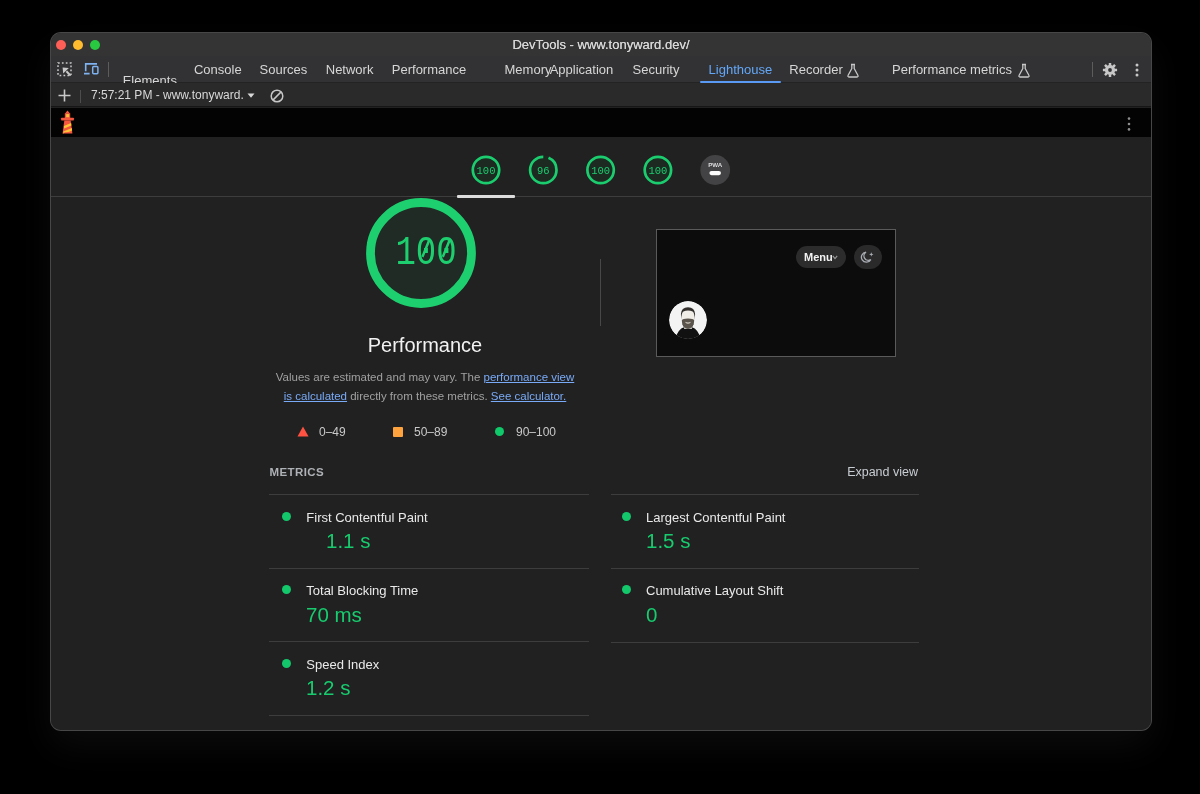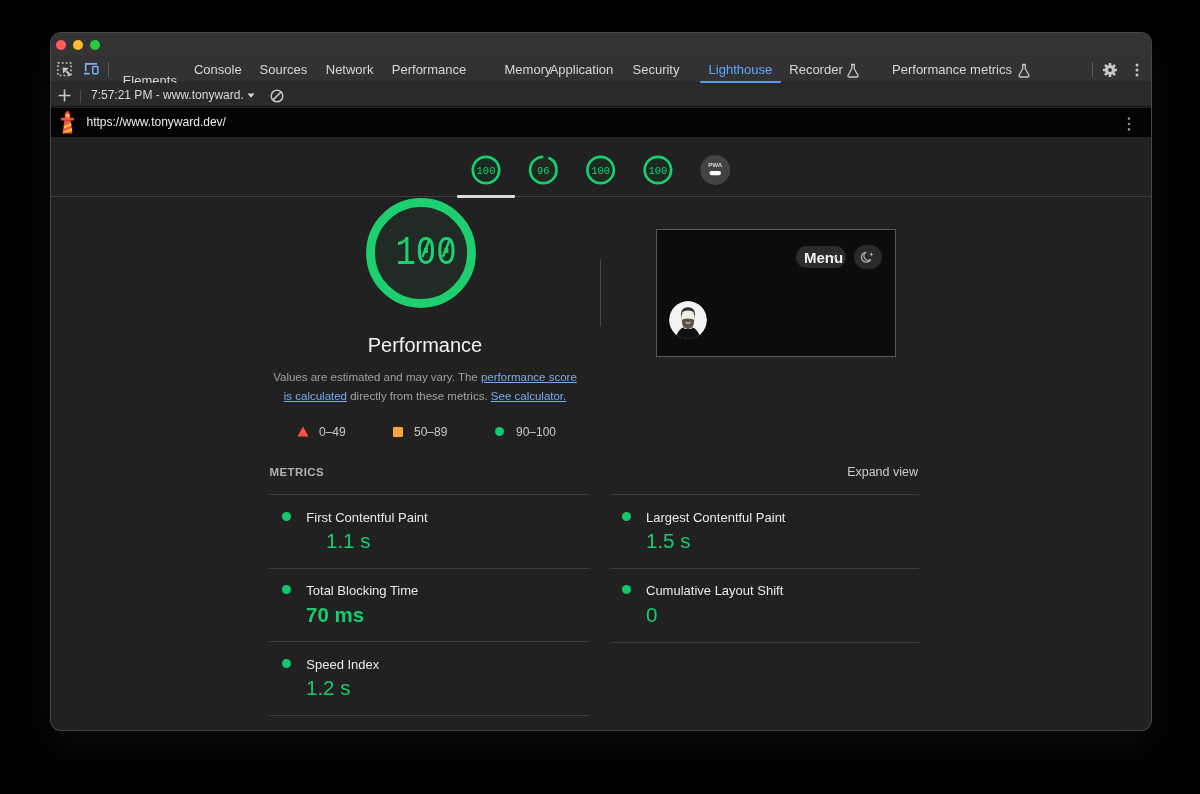--- a/index.html
+++ b/index.html
@@ -36,20 +36,21 @@
   .hr { position:absolute; height:1px; background:#3d3d3d; }
   .metric-dot { position:absolute; width:9px; height:9px; border-radius:50%; background:#13c76b; }
   .mlabel { position:absolute; font-size:13px; color:#e9e9e9; white-space:nowrap; transform:translateY(-50%); }
   .mvalue { position:absolute; font-size:20.5px; color:#17cb6e; white-space:nowrap; transform:translateY(-50%); }
 </style>
 </head>
 <body>
 <div id="win">
 
   <div id="titlebar"></div>
+  <div id="title">DevTools - www.tonyward.dev/</div>
 
   <div id="tabbar"></div>
   <div class="tab" style="left:98.8px;margin-top:11px;">Elements</div>
   <div class="tab" style="left:166.8px;">Console</div>
   <div class="tab" style="left:232.4px;">Sources</div>
   <div class="tab" style="left:298.6px;">Network</div>
   <div class="tab" style="left:378px;">Performance</div>
   <div class="tab" style="left:457px;margin-left:20px;">Memory</div>
   <div class="tab" style="left:530.5px;">Application</div>
   <div class="tab" style="left:605px;">Security</div>
@@ -110,21 +111,20 @@
   <svg class="abs" style="left:9px; top:77px;" width="15" height="24" viewBox="0 0 15 24">
     <path d="M7.5 0.4 L10 3.6 L5 3.6 Z" fill="#f4573f"></path>
     <rect x="4.8" y="3.2" width="5.4" height="4.8" fill="#f4573f"></rect>
     <rect x="6.2" y="4.1" width="2.9" height="3.1" fill="#ffc337"></rect>
     <rect x="1.1" y="7.7" width="12.8" height="2.7" rx="0.6" fill="#f4573f"></rect>
     <path d="M4.3 10.4 h6.4 l1.7 13.2 h-9.8 z" fill="#f4573f"></path>
     <path d="M3.9 15.9 l7.2 -2.9 l0.33 2.5 l-7.3 2.9 z" fill="#ffc337"></path>
     <path d="M3.3 21.4 l8.5 -3.4 l0.33 2.6 l-3.6 1.45 l-5.3 0.55 z" fill="#ffc337"></path>
     <path d="M2.9 23.6 l2.6 -1.05 l-2.75 0.3 z" fill="#ffc337"></path>
   </svg>
-  <div id="urltext">https://www.tonyward.dev/</div>
   <svg class="abs" style="left:1074px; top:83px;" width="8" height="16" viewBox="0 0 8 16">
     <g fill="#8d8d8d">
         <circle cx="4" cy="2.6" r="1.3"></circle>
         <circle cx="4" cy="8" r="1.3"></circle>
         <circle cx="4" cy="13.4" r="1.3"></circle>
       </g>
   </svg>
 
   <div id="content"></div>
 
@@ -164,38 +164,38 @@
   <svg class="abs" style="left:315px; top:164.5px;" width="110" height="110" viewBox="0 0 110 110">
     <circle cx="55" cy="55" r="50.5" fill="#1f2b24"></circle>
     <circle cx="55" cy="55" r="50.5" fill="none" stroke="#1ecf6f" stroke-width="8.8"></circle>
     <g transform="translate(0,-4) scale(1,1.22)" transform-origin="55 55">
       <text x="60" y="67" font-family="Liberation Mono, monospace" font-size="34" fill="#1ecf6f" text-anchor="middle">100</text>
       <path d="M56.4 61.5 L63.6 47 M76.8 61.5 L84 47" stroke="#1ecf6f" stroke-width="2.4"></path>
     </g>
   </svg>
   <div class="abs" style="left:274px; top:301px; width:200px; text-align:center; font-size:20px; color:#f2f2f2;">Performance</div>
   <div class="abs" style="left:174px; top:335px; width:400px; text-align:center; font-size:11.5px; line-height:19px; color:#a0a0a0;">
-    Values are estimated and may vary. The <span style="color:#79aaf7; text-decoration:underline;">performance score</span><br>
+    Values are estimated and may vary. The <span style="color:#79aaf7; text-decoration:underline;">performance view</span><br>
     <span style="color:#79aaf7; text-decoration:underline;margin-top:25px;">is calculated</span> directly from these metrics. <span style="color:#79aaf7; text-decoration:underline;">See calculator.</span>
   </div>
 
   <svg class="abs" style="left:246px; top:393px;" width="12" height="11" viewBox="0 0 12 11">
       <path d="M6 0.5 L11.5 10.5 H0.5 Z" fill="#ff5242"></path>
     </svg>
   <div class="abs" style="left:268px; top:398.5px; font-size:12px; color:#c9c9c9; transform:translateY(-50%);">0–49</div>
   <div class="abs" style="left:341.5px; top:393.5px; width:10px; height:10px; background:#ffa33e; border-radius:1px;"></div>
   <div class="abs" style="left:363px; top:398.5px; font-size:12px; color:#c9c9c9; transform:translateY(-50%);">50–89</div>
   <div class="abs" style="left:444px; top:394px; width:9px; height:9px; background:#0fc96a; border-radius:50%;"></div>
   <div class="abs" style="left:465px; top:398.5px; font-size:12px; color:#c9c9c9; transform:translateY(-50%);">90–100</div>
 
   <div class="vsep" style="left:549px; top:226px; height:67px; background:#484848;"></div>
 
   <div class="abs" style="left:604.5px; top:195.5px; width:240px; height:128.5px; border:1px solid #5a5a5a; background:#0c0c0c;">
     <div class="abs" style="left:139px; top:16.5px; width:50px; height:22px; border-radius:11px; background:#2c2c2c;">
-      <span style="position:absolute; left:8.5px; top:50%; transform:translateY(-50%); color:#f2f2f2; font-size:15px; font-weight:bold;">Menu</span>
+      <span style="position:absolute; left:8.5px; top:50%; transform:translateY(-50%); color:#f2f2f2; font-size:11px; font-weight:bold;">Menu</span>
       <svg style="position:absolute; right:8px; top:9px;" width="6" height="4.5" viewBox="0 0 6 4.5">
           <path d="M0.8 0.8 L3 3.6 L5.2 0.8" stroke="#9a9a9a" stroke-width="1.1" fill="none"></path>
         </svg>
     </div>
     <div class="abs" style="left:197px; top:15.5px; width:28px; height:24px; border-radius:12px; background:#2a2a2a;">
       <svg style="position:absolute; left:6px; top:4.5px;" width="15" height="15" viewBox="0 0 15 15">
         <path d="M10.8 9.6 A5 5 0 1 1 6 2.2 A4.2 4.2 0 0 0 10.8 9.6 Z" fill="none" stroke="#a9adb4" stroke-width="1.3"></path>
         <path d="M11.3 2.2 l0.6 1.6 L13.5 4.4 l-1.6 0.6 L11.3 6.6 l-0.6-1.6 L9.1 4.4 l1.6-0.6 Z" fill="#a9adb4"></path>
       </svg>
     </div>
@@ -227,21 +227,21 @@
   <div class="hr" style="left:560px; top:535px; width:307.5px;"></div>
   <div class="hr" style="left:218px; top:608.3px; width:319.5px;"></div>
   <div class="hr" style="left:560px; top:608.7px; width:307.5px;"></div>
   <div class="hr" style="left:218px; top:681.8px; width:319.5px;"></div>
 
   <div class="metric-dot" style="left:231px; top:478.7px;"></div>
   <div class="mlabel" style="left:255.3px; top:483.5px;">First Contentful Paint</div>
   <div class="mvalue" style="left:255px; top:507.5px;margin-left:20px;">1.1 s</div>
   <div class="metric-dot" style="left:231px; top:552.1px;"></div>
   <div class="mlabel" style="left:255.3px; top:557px;">Total Blocking Time</div>
-  <div class="mvalue" style="left:255px; top:581.5px;font-weight:bold;">70 ms</div>
+  <div class="mvalue" style="left:255px; top:581.5px;">70 ms</div>
   <div class="metric-dot" style="left:231px; top:625.8px;"></div>
   <div class="mlabel" style="left:255.3px; top:630.7px;">Speed Index</div>
   <div class="mvalue" style="left:255px; top:655px;">1.2 s</div>
 
   <div class="metric-dot" style="left:571.1px; top:478.7px;"></div>
   <div class="mlabel" style="left:595px; top:483.5px;">Largest Contentful Paint</div>
   <div class="mvalue" style="left:595px; top:507.5px;text-align:right;">1.5 s</div>
   <div class="metric-dot" style="left:571.1px; top:552.1px;"></div>
   <div class="mlabel" style="left:595px; top:557px;text-align:right;">Cumulative Layout Shift</div>
   <div class="mvalue" style="left:595px; top:581.5px;">0</div>

